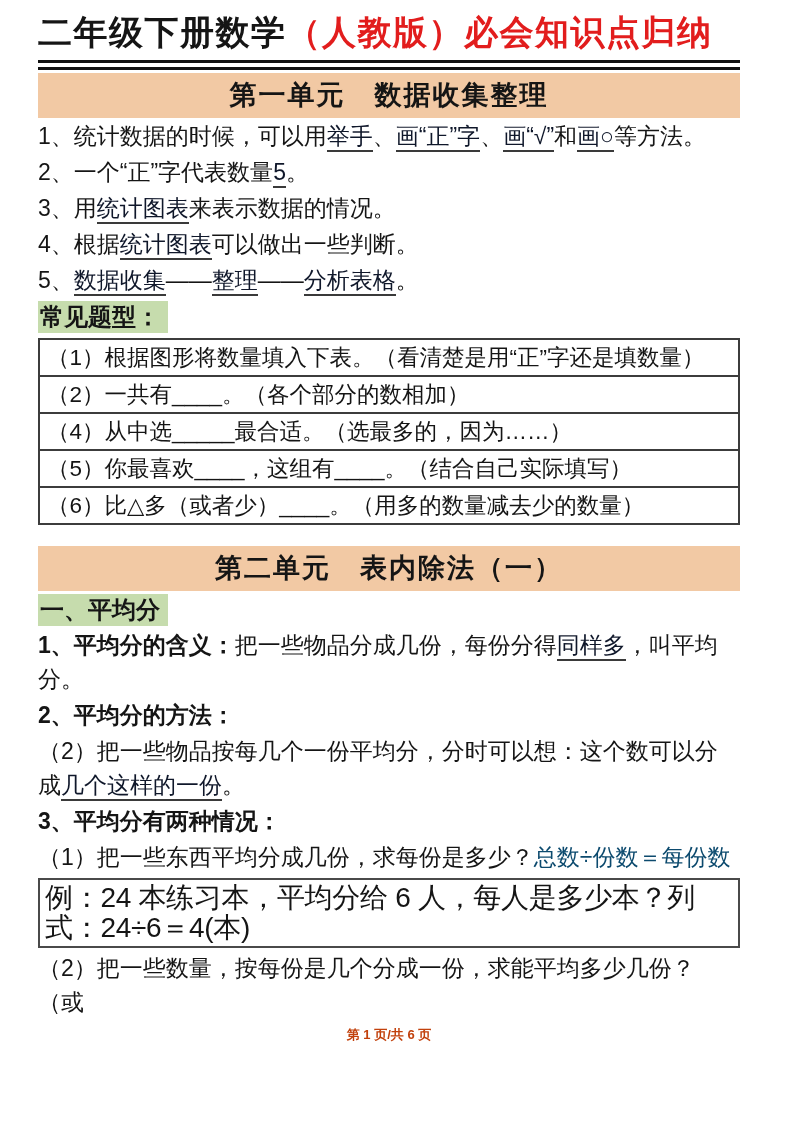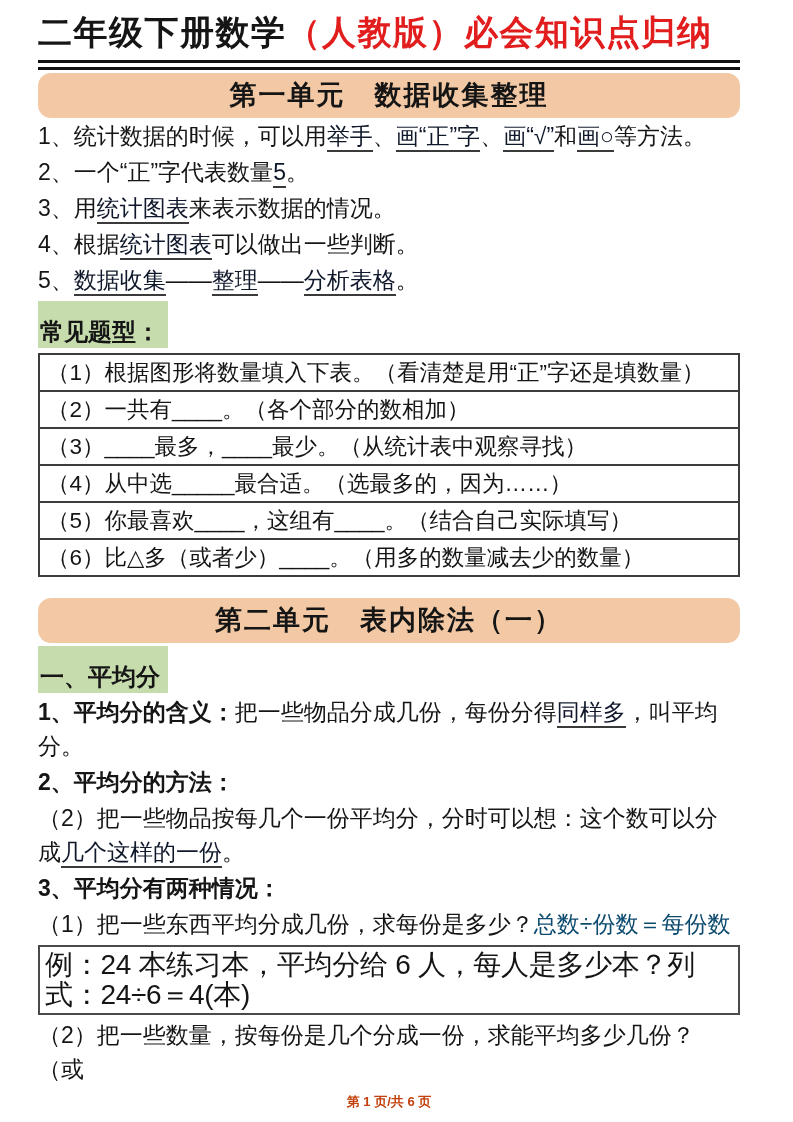--- a/index.html
+++ b/index.html
@@ -9,30 +9,30 @@
     color:#151515;
   }
   .page { box-sizing:border-box; width:778px; height:1122px; padding:10px 38px 0 38px; display:flex; flex-direction:column; }
 
   
   .title-row { font-size:34px; font-weight:bold; letter-spacing:1.5px; white-space:nowrap; line-height:1.35; }
   .title-red { color:#e21d1d; }
   .double-rule { height:4px; border-top:3px solid #111; border-bottom:3px solid #111; margin-top:4px; }
 
   
-  .banner { background:#f2c9a4; text-align:center; font-size:27px; font-weight:bold; letter-spacing:2px; padding:4px 0 5px; margin-top:3px;border-radius:13px; }
+  .banner { background:#f2c9a4; text-align:center; font-size:27px; font-weight:bold; letter-spacing:2px; padding:4px 0 5px; margin-top:3px; }
 
   
   .bodytext { margin:0; font-size:23px; line-height:34px; }
   p.bodytext { margin:1px 0; }
   .r  { color:#0c4a6e; }
   .ru { color:#0f172a; border-bottom:2px solid #3a3a3a; padding-bottom:1px; }
   .b  { font-weight:bold; }
 
-  .hl { background:#c6dcad; font-weight:bold; display:inline-block; padding:16px 8px 1px 2px; font-size:24px; line-height:30px; margin:3px 0 1px; }
+  .hl { background:#c6dcad; font-weight:bold; display:inline-block; padding:1px 8px 1px 2px; font-size:24px; line-height:30px; margin:3px 0 1px; }
 
   
   table.qtable { width:100%; border-collapse:collapse; margin:4px 0 18px; }
   table.qtable td { border:2px solid #3c3c3c; font-size:22.5px; padding:3px 7px; line-height:29px; }
 
   
   .example { border:2px solid #4a4a4a; font-size:28px; line-height:30px; padding:3px 5px; margin:3px 0 2px; letter-spacing:-0.3px; }
 
   .footer { text-align:center; font-size:13px; font-weight:bold; color:#c2410c; margin-top:6px; }
 </style>
@@ -56,23 +56,20 @@
 
   <table class="qtable">
     <tbody>
       <tr>
           <td>（1）根据图形将数量填入下表。（看清楚是用“正”字还是填数量）</td>
         </tr>
       <tr>
           <td>（2）一共有____。（各个部分的数相加）</td>
         </tr>
       <tr>
-          <td>（3）____最多，____最少。（从统计表中观察寻找）</td>
-        </tr>
-      <tr>
           <td>（4）从中选_____最合适。（选最多的，因为……）</td>
         </tr>
       <tr>
           <td>（5）你最喜欢____，这组有____。（结合自己实际填写）</td>
         </tr>
       <tr>
           <td>（6）比△多（或者少）____。（用多的数量减去少的数量）</td>
         </tr>
     </tbody>
   </table>

